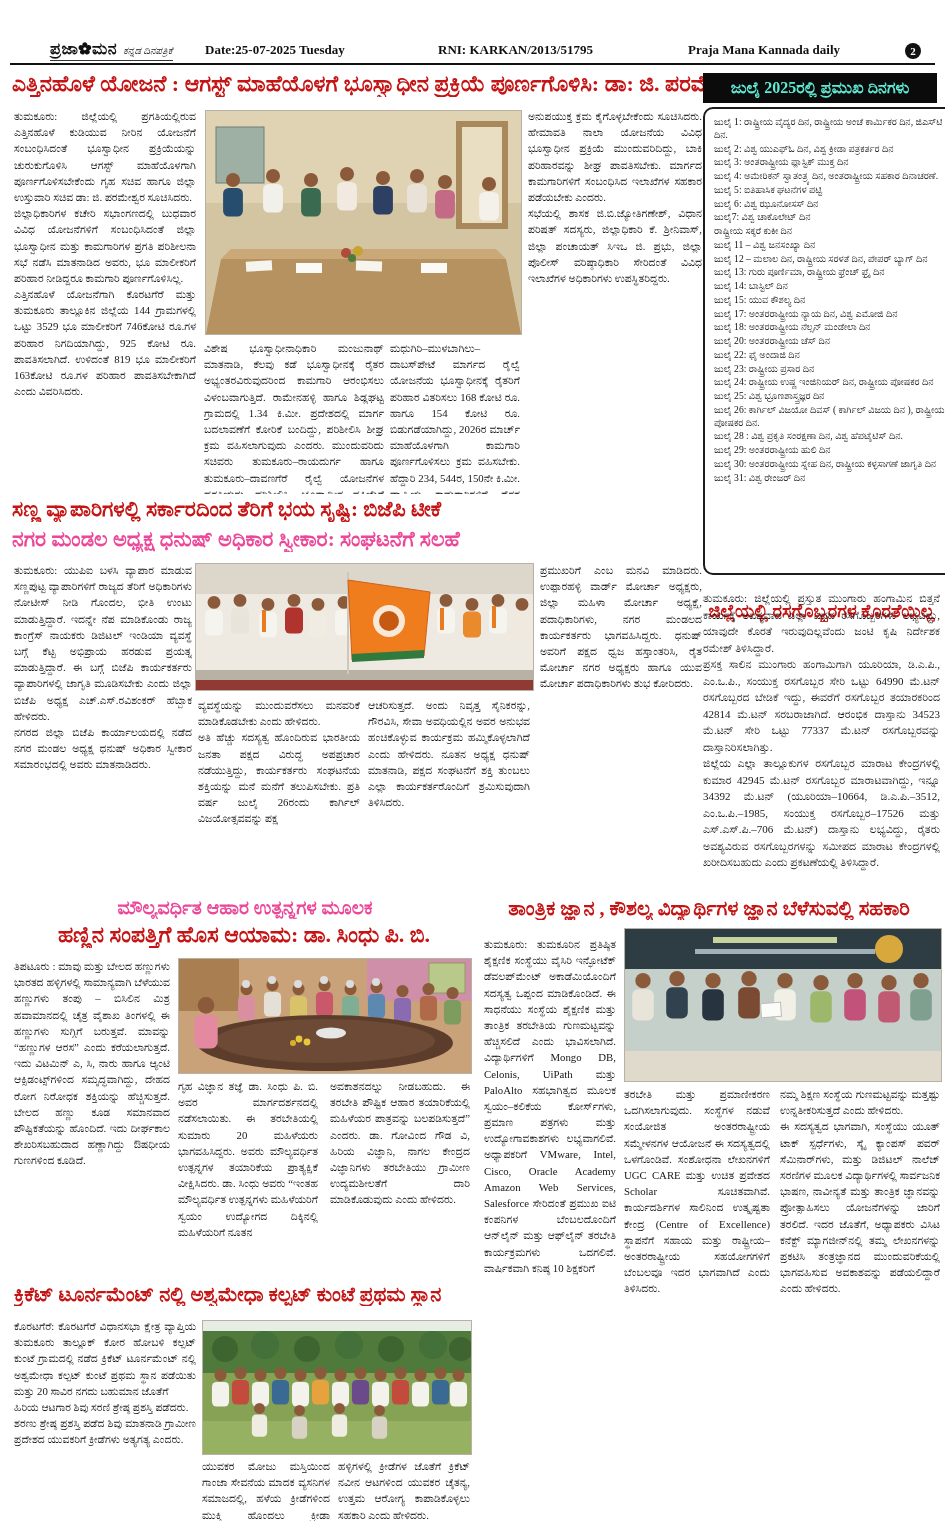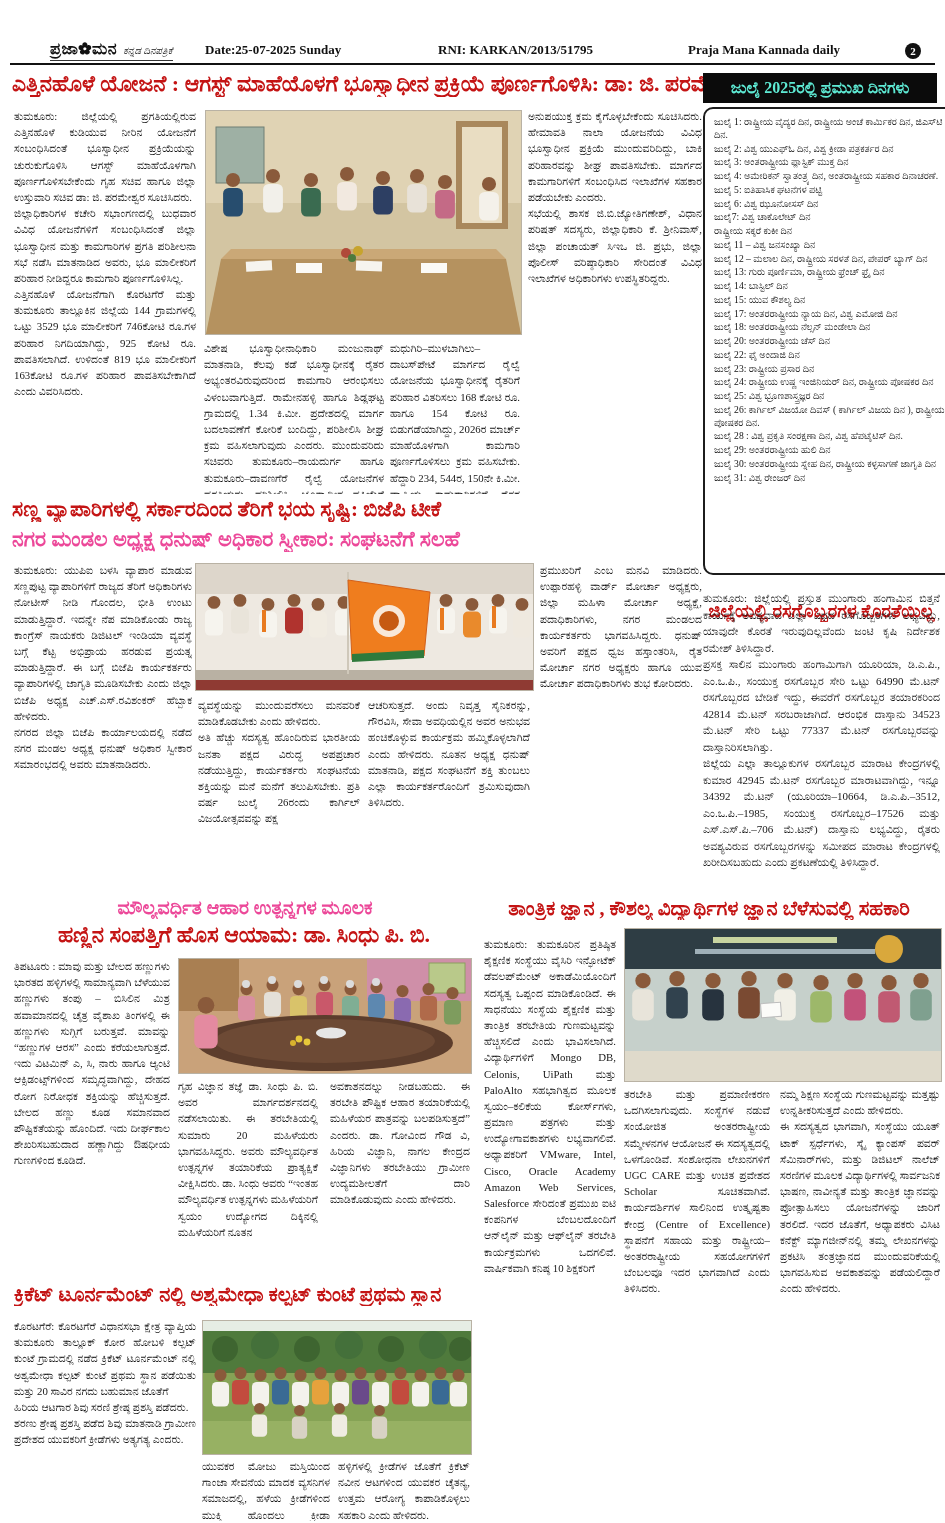--- a/index.html
+++ b/index.html
@@ -40,21 +40,21 @@
       <g id="pp">
         <circle cx="5" cy="3.2" r="3.2" fill="#8a5a3b"></circle>
         <rect x="0.5" y="6.8" width="9" height="13" rx="2.5"></rect>
       </g>
     </defs>
   </svg>
 
   <div class="abs" style="left:18px;top:40px;border-bottom:1px solid #333;padding-bottom:2px;margin-left:32px;">
     <span class="mast-main">ಪ್ರಜಾ✿ಮನ</span><span class="mast-sub">ಕನ್ನಡ ದಿನಪತ್ರಿಕೆ</span>
   </div>
-  <div class="abs hdr-item" style="left:205px;top:42px;">Date:25-07-2025 Sunday</div>
+  <div class="abs hdr-item" style="left:205px;top:42px;">Date:25-07-2025 Tuesday</div>
   <div class="abs hdr-item" style="left:438px;top:42px;">RNI: KARKAN/2013/51795</div>
   <div class="abs hdr-item" style="left:688px;top:42px;">Praja Mana Kannada daily</div>
   <div class="abs" style="left:905px;top:41px;">
     <span class="pagenum">2</span>
   </div>
   <div class="rule" style="top:63px;"></div>
 
   <div class="abs hl red" style="left:12px;top:71px;width:692px;font-size:22px;">ಎತ್ತಿನಹೊಳೆ ಯೋಜನೆ : ಆಗಸ್ಟ್ ಮಾಹೆಯೊಳಗೆ ಭೂಸ್ವಾಧೀನ ಪ್ರಕ್ರಿಯೆ ಪೂರ್ಣಗೊಳಿಸಿ: ಡಾ: ಜಿ. ಪರಮೇಶ್ವರ</div>
 
   <div class="photo" style="left:205px;top:110px;width:315px;height:223px;">

